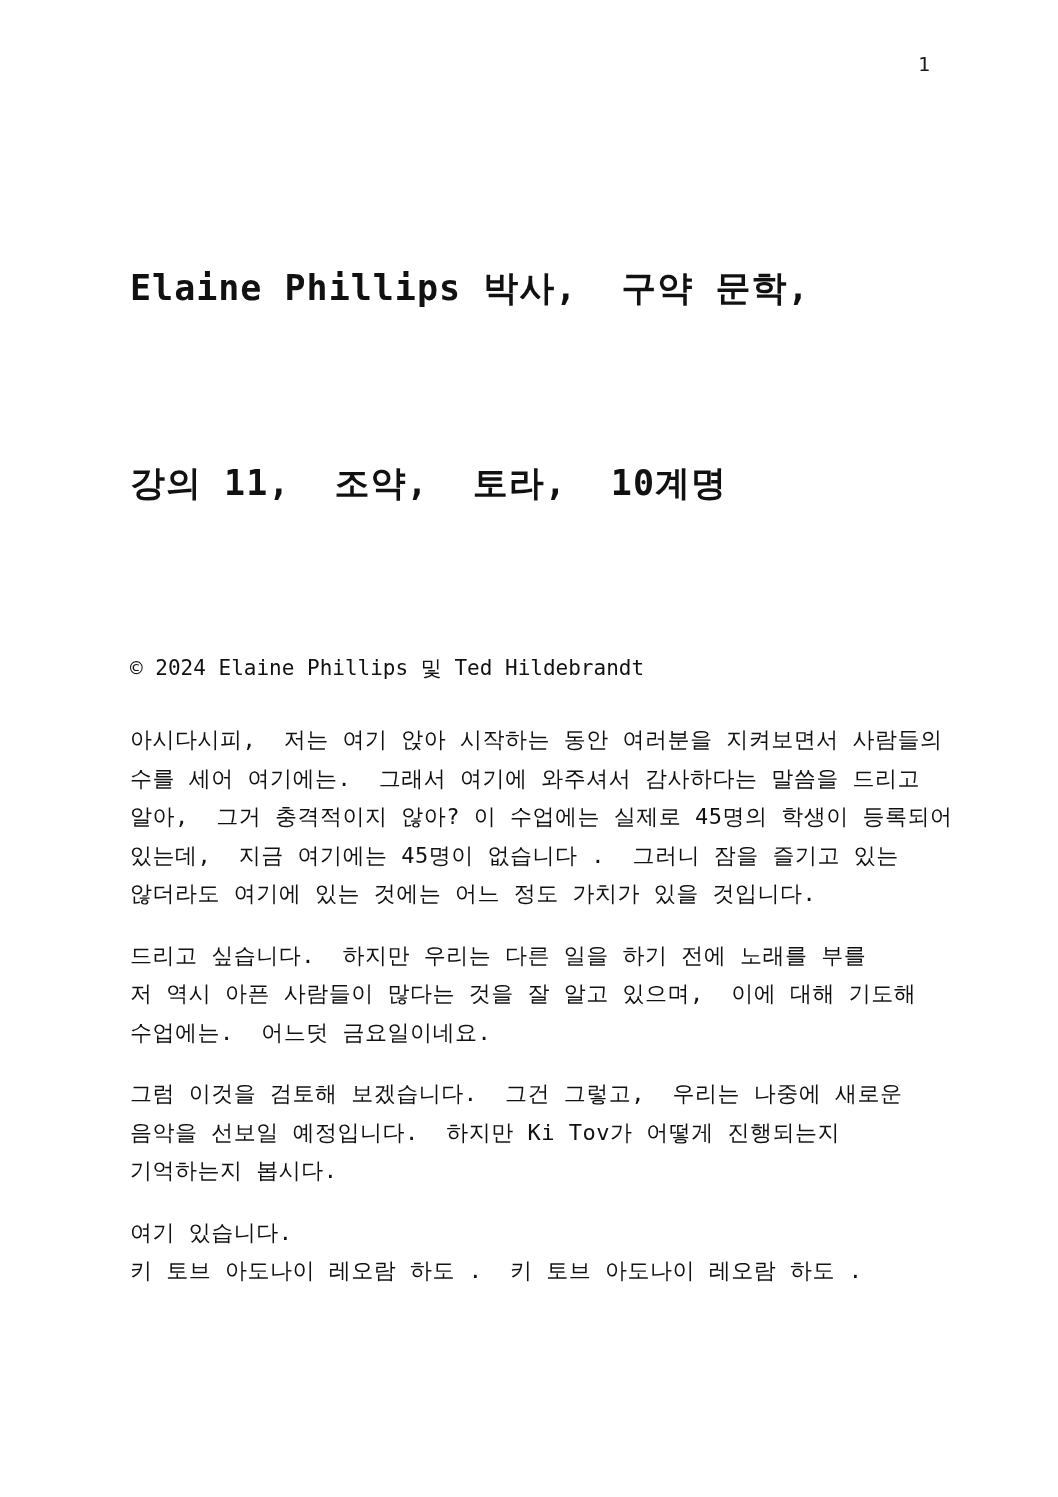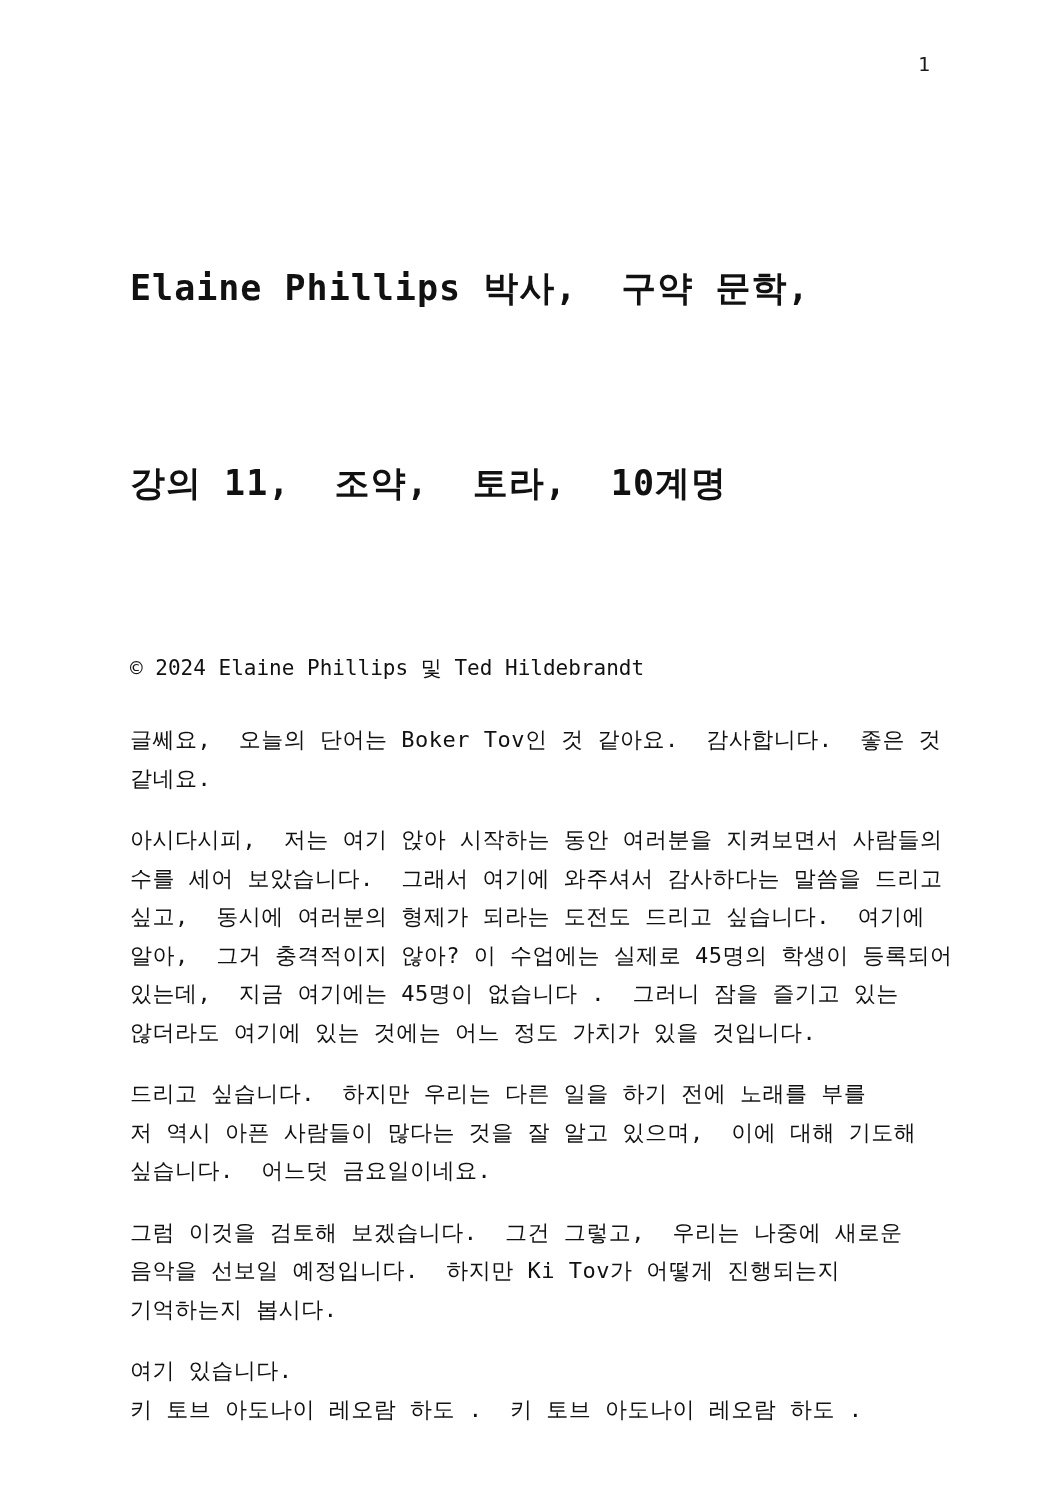--- a/index.html
+++ b/index.html
@@ -70,35 +70,30 @@
   <div class="content">
     <div class="title-block">
       <div class="title-line">Elaine Phillips 박사,  구약 문학,</div>
       <div class="title-line">강의 11,  조약,  토라,  10계명</div>
     </div>
 
     <div class="copyright">© 2024 Elaine Phillips 및 Ted Hildebrandt</div>
 
     <div class="body-text">
         <div class="paragraph">
-          <div class="line">글쎄요,  오늘의 단어는 Boker Tov인 것 같아요.  감사합니다.  좋은 것</div>
-          <div class="line">같네요.</div>
-        </div>
-        <div class="paragraph">
           <div class="line">아시다시피,  저는 여기 앉아 시작하는 동안 여러분을 지켜보면서 사람들의</div>
-          <div class="line">수를 세어 보았습니다.  그래서 여기에 와주셔서 감사하다는 말씀을 드리고</div>
-          <div class="line">싶고,  동시에 여러분의 형제가 되라는 도전도 드리고 싶습니다.  여기에</div>
+          <div class="line">수를 세어 여기에는.  그래서 여기에 와주셔서 감사하다는 말씀을 드리고</div>
           <div class="line">알아,  그거 충격적이지 않아? 이 수업에는 실제로 45명의 학생이 등록되어</div>
           <div class="line">있는데,  지금 여기에는 45명이 없습니다 .  그러니 잠을 즐기고 있는</div>
           <div class="line">않더라도 여기에 있는 것에는 어느 정도 가치가 있을 것입니다.</div>
         </div>
         <div class="paragraph">
           <div class="line">드리고 싶습니다.  하지만 우리는 다른 일을 하기 전에 노래를 부를</div>
           <div class="line">저 역시 아픈 사람들이 많다는 것을 잘 알고 있으며,  이에 대해 기도해</div>
-          <div class="line">싶습니다.  어느덧 금요일이네요.</div>
+          <div class="line">수업에는.  어느덧 금요일이네요.</div>
         </div>
         <div class="paragraph">
           <div class="line">그럼 이것을 검토해 보겠습니다.  그건 그렇고,  우리는 나중에 새로운</div>
           <div class="line">음악을 선보일 예정입니다.  하지만 Ki Tov가 어떻게 진행되는지</div>
           <div class="line">기억하는지 봅시다.</div>
         </div>
         <div class="paragraph">
           <div class="line">여기 있습니다.</div>
           <div class="line">키 토브 아도나이 레오람 하도 .  키 토브 아도나이 레오람 하도 .</div>
         </div>

